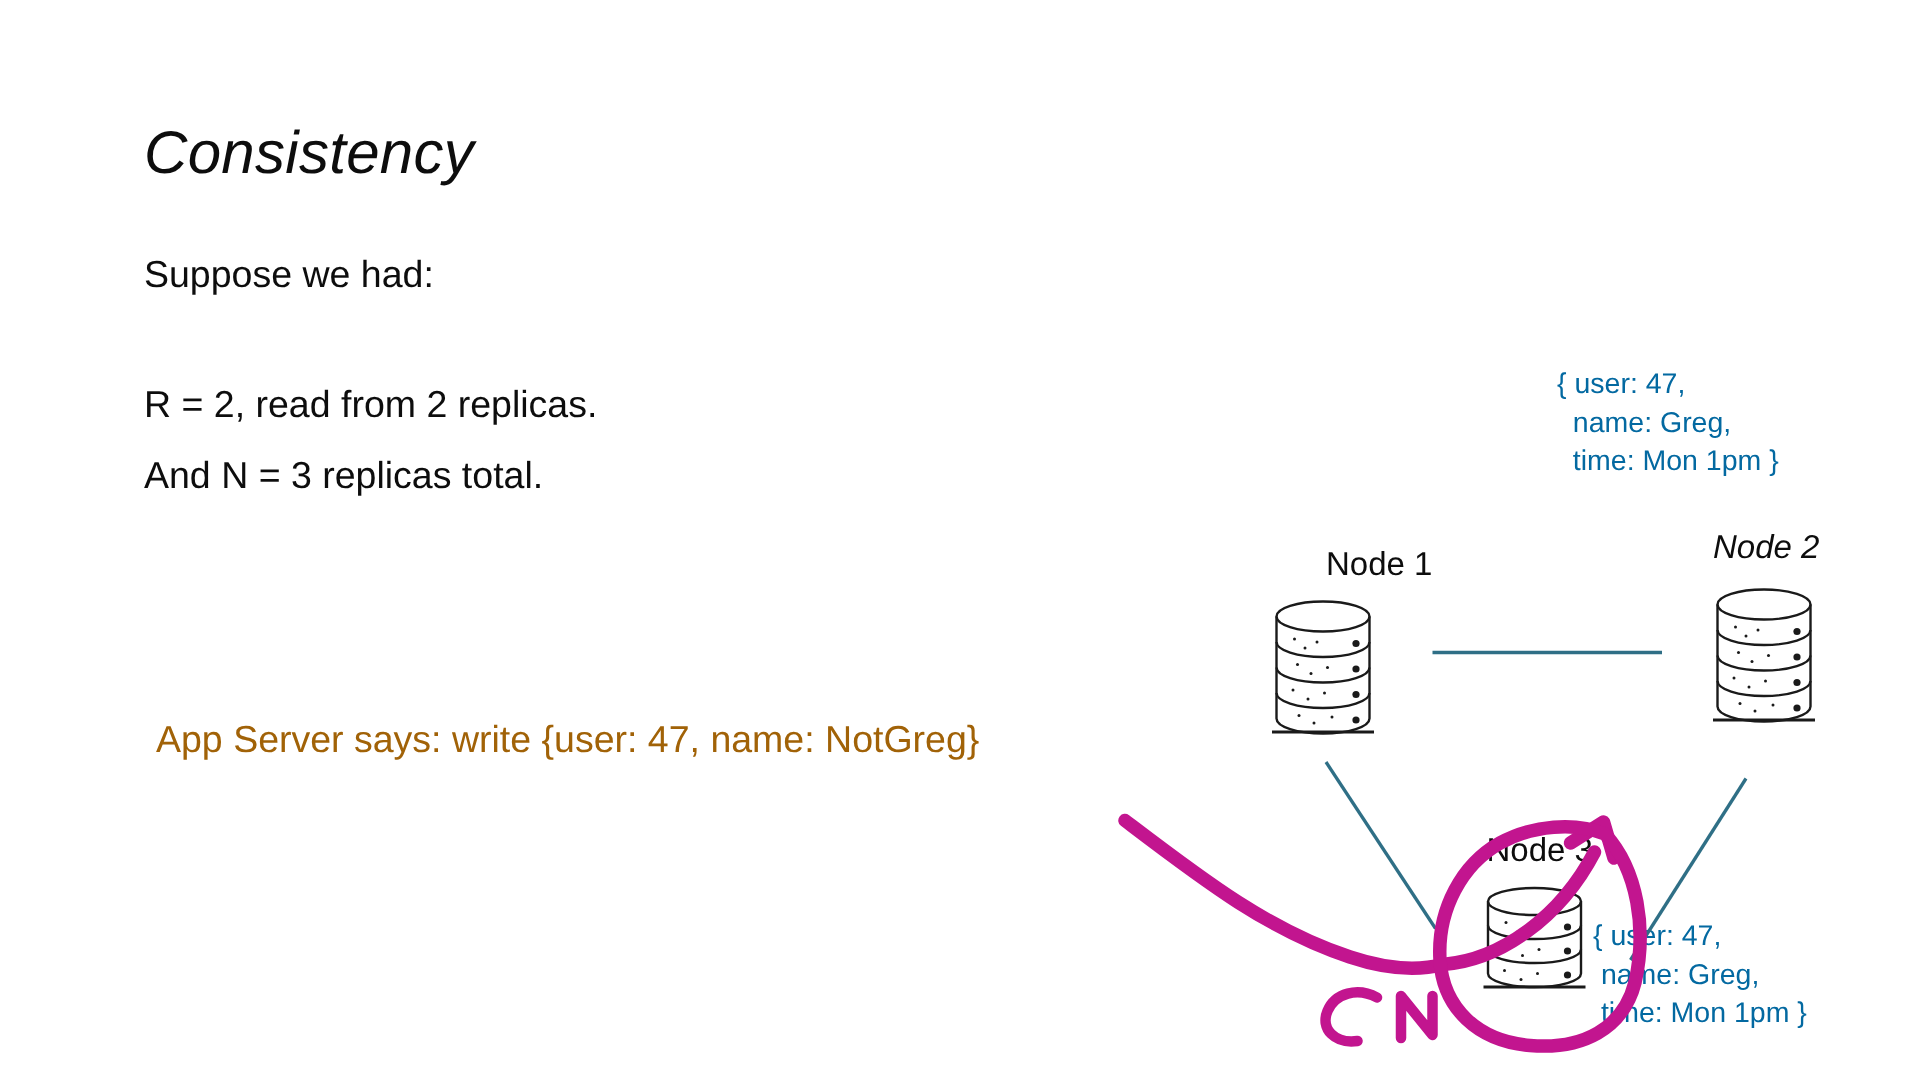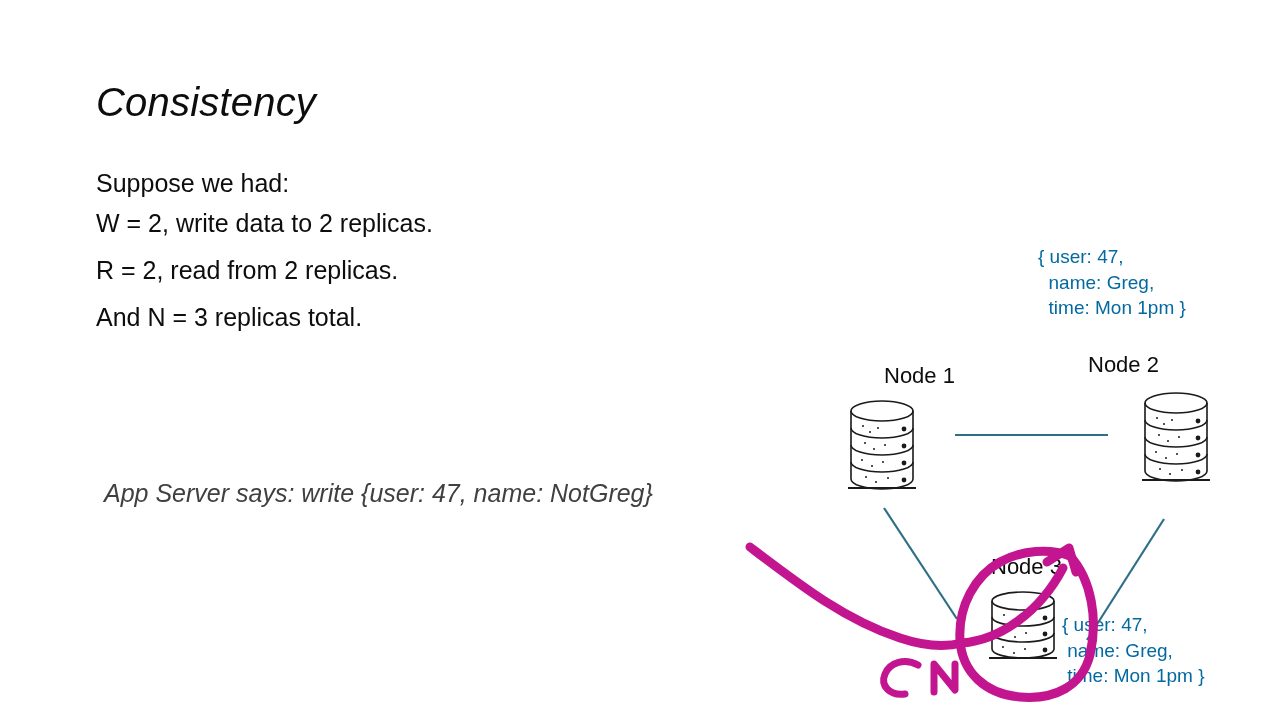--- a/index.html
+++ b/index.html
@@ -43,34 +43,33 @@
   #bullet0 { top: 168px; }
   #bullet1 { top: 208px; }
   #bullet2 { top: 255px; }
   #bullet3 { top: 302px; }
 
   #app-server-line {
     position: absolute;
     left: 104px;
     top: 479px;
     font-size: 25px;
-    color: #404040;
+    color: #a16207;
     white-space: nowrap;
-    font-style: italic;
   }
 
   
   .node-label {
     position: absolute;
     font-size: 22px;
     color: #0d0d0d;
     white-space: nowrap;
   }
   #node1-label { left: 848px; top: 363px; margin-left: 36px; }
-  #node2-label { left: 1088px; top: 352px; }
+  #node2-label { left: 1142px; top: 352px; font-style: italic; }
   #node3-label { left: 991px; top: 554px; }
 
   
   .json-note {
     position: absolute;
     font-size: 19px;
     line-height: 1.35;
     color: #0369a1;
     white-space: pre;
   }
@@ -97,21 +96,20 @@
   }
 </style>
 </head>
 <body>
 
 <div class="slide">
 
   <div id="title">Consistency</div>
 
   <div class="bullet" id="bullet0">Suppose we had:</div>
-  <div class="bullet" id="bullet1">W = 2, write data to 2 replicas.</div>
   <div class="bullet" id="bullet2">R = 2,  read from 2 replicas.</div>
   <div class="bullet" id="bullet3">And N = 3 replicas total.</div>
 
   <div id="app-server-line">App Server says: write {user: 47, name: NotGreg}</div>
 
   <div class="json-note" id="json-top">{ user: 47,
   name: Greg,
   time: Mon 1pm }</div>
   <div class="json-note" id="json-bottom">{ user: 47,
  name: Greg,

